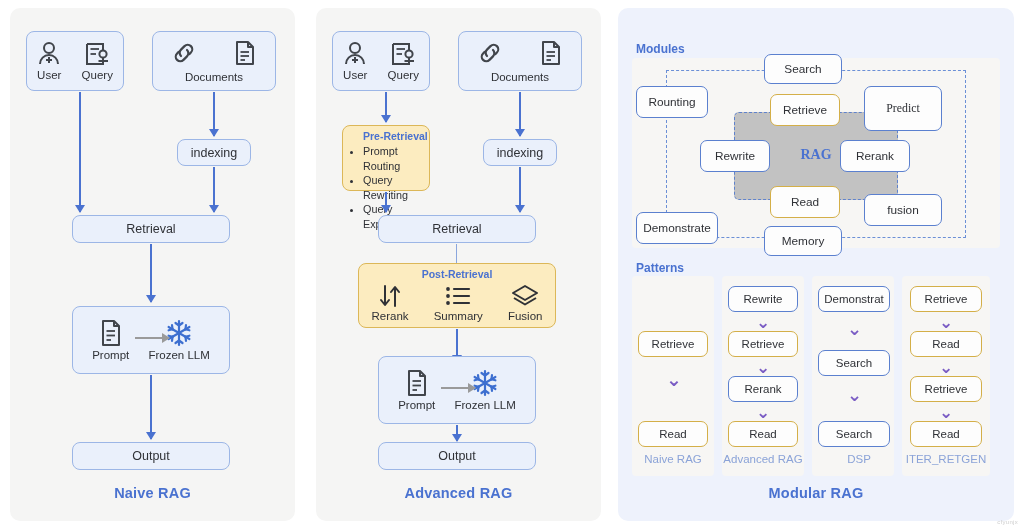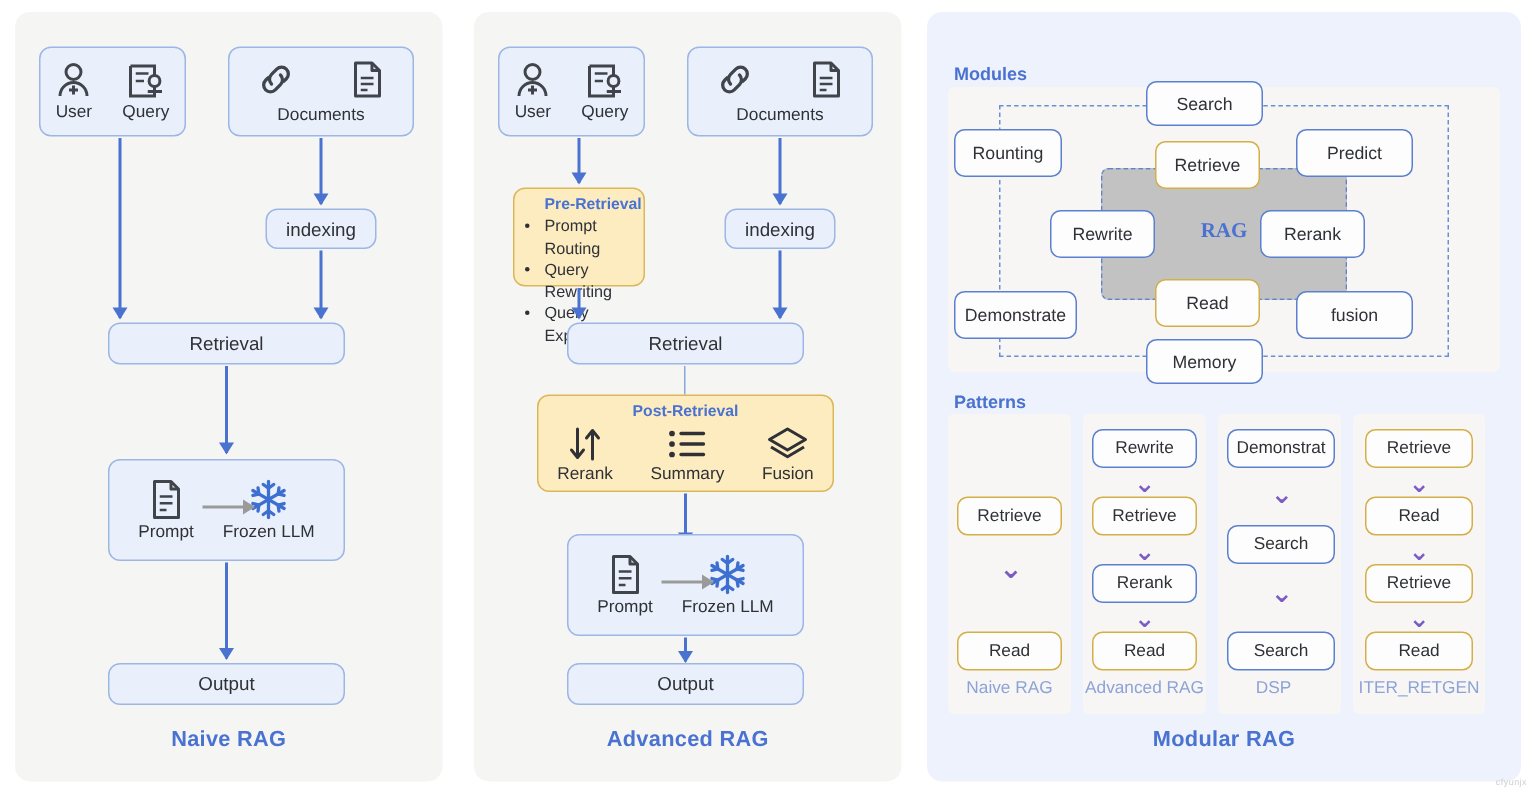--- a/index.html
+++ b/index.html
@@ -359,22 +359,22 @@
     <div style="position:absolute;left:14px;top:50px;width:368px;height:190px;background:#f7f6f4;border-radius:4px;"></div>
 
     <div class="dashed-outer" style="left:48px;top:62px;width:300px;height:168px;"></div>
 
     <div class="rag-core" style="left:116px;top:104px;width:164px;height:88px;"></div>
     <div class="rag-label" style="left:160px;top:133px;width:76px;height:28px;">RAG</div>
 
     <div class="modbox" style="left:146px;top:46px;width:78px;height:30px;">Search</div>
     <div class="modbox" style="left:146px;top:218px;width:78px;height:30px;">Memory</div>
     <div class="modbox" style="left:18px;top:78px;width:72px;height:32px;">Rounting</div>
-    <div class="modbox" style="left:18px;top:186px;width:82px;height:32px;">Demonstrate</div>
-    <div class="modbox" style="left:246px;top:78px;width:78px;height:32px;">Predict</div>
+    <div class="modbox" style="left:18px;top:204px;width:82px;height:32px;">Demonstrate</div>
+    <div class="modbox" style="left:246px;top:78px;width:78px;height:45px;font-family:Liberation Serif, serif;">Predict</div>
     <div class="modbox" style="left:246px;top:186px;width:78px;height:32px;">fusion</div>
 
     <div class="modbox gold" style="left:152px;top:86px;width:70px;height:32px;">Retrieve</div>
     <div class="modbox gold" style="left:152px;top:178px;width:70px;height:32px;">Read</div>
     <div class="modbox" style="left:82px;top:132px;width:70px;height:32px;">Rewrite</div>
     <div class="modbox" style="left:222px;top:132px;width:70px;height:32px;">Rerank</div>
 
     <div class="sect-label" style="left:18px;top:253px;">Patterns</div>
 
     <div class="pat-col" style="left:14px;top:268px;width:82px;height:200px;"></div>
@@ -394,21 +394,21 @@
     <div class="patbox" style="left:110px;top:368px;width:70px;height:26px;">Rerank</div>
     <div class="chev" style="left:138px;top:396px;font-size:17px;">⌄</div>
     <div class="patbox gold" style="left:110px;top:413px;width:70px;height:26px;">Read</div>
     <div class="pat-name" style="left:104px;top:445px;width:82px;">Advanced RAG</div>
 
     <div class="patbox" style="left:200px;top:278px;width:72px;height:26px;">Demonstrat</div>
     <div class="chev" style="left:229px;top:312px;font-size:18px;">⌄</div>
     <div class="patbox" style="left:200px;top:342px;width:72px;height:26px;">Search</div>
     <div class="chev" style="left:229px;top:378px;font-size:18px;">⌄</div>
     <div class="patbox" style="left:200px;top:413px;width:72px;height:26px;">Search</div>
-    <div class="pat-name" style="left:190px;top:445px;width:82px;">DSP</div>
+    <div class="pat-name" style="left:200px;top:445px;width:82px;">DSP</div>
 
     <div class="patbox gold" style="left:292px;top:278px;width:72px;height:26px;">Retrieve</div>
     <div class="chev" style="left:321px;top:306px;font-size:17px;">⌄</div>
     <div class="patbox gold" style="left:292px;top:323px;width:72px;height:26px;">Read</div>
     <div class="chev" style="left:321px;top:351px;font-size:17px;">⌄</div>
     <div class="patbox gold" style="left:292px;top:368px;width:72px;height:26px;">Retrieve</div>
     <div class="chev" style="left:321px;top:396px;font-size:17px;">⌄</div>
     <div class="patbox gold" style="left:292px;top:413px;width:72px;height:26px;">Read</div>
     <div class="pat-name" style="left:284px;top:445px;width:88px;">ITER_RETGEN</div>
 

